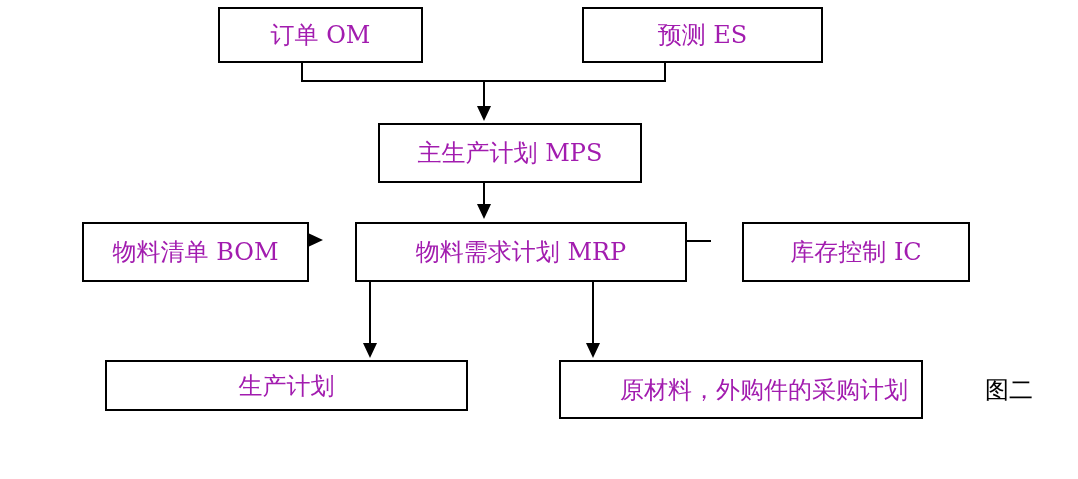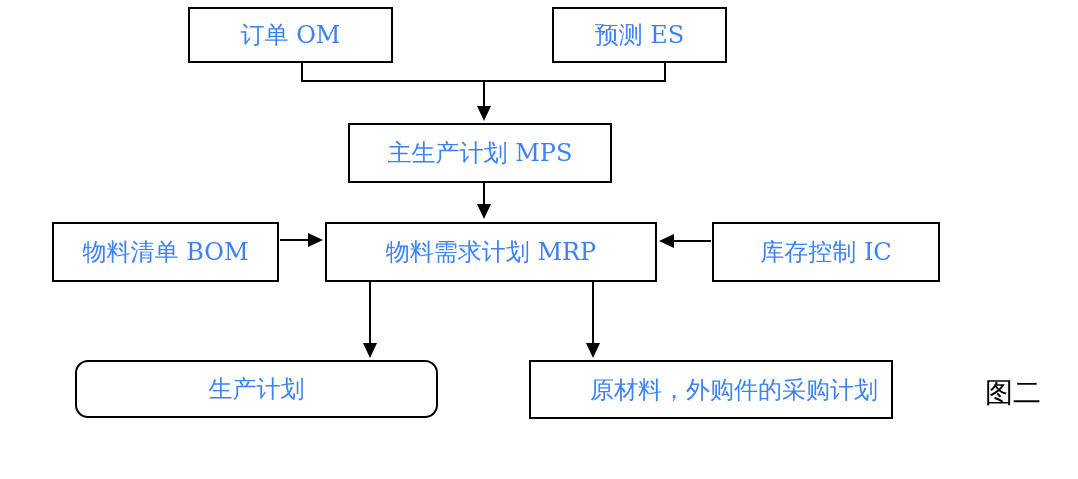--- a/index.html
+++ b/index.html
@@ -20,42 +20,43 @@
     left: 0;
     top: 0;
     width: 1078px;
     height: 479px;
   }
   .node {
     position: absolute;
     box-sizing: border-box;
     border: 2px solid #000000;
     background: #ffffff;
-    color: #3b82f6;
+    color: #a21caf;
     display: flex;
     align-items: center;
     justify-content: center;
     font-size: 24px;
     line-height: 1;
     white-space: nowrap;
     text-align: center;
+    margin-left: 30px;
   }
   #node-om  { left: 188px; top: 7px;   width: 205px; height: 56px; }
-  #node-es  { left: 552px; top: 7px;   width: 175px; height: 56px; }
+  #node-es  { left: 552px; top: 7px;   width: 241px; height: 56px; }
   #node-mps { left: 348px; top: 123px; width: 264px; height: 60px; }
   #node-bom { left: 52px;  top: 222px; width: 227px; height: 60px; }
   #node-mrp { left: 325px; top: 222px; width: 332px; height: 60px; }
   #node-ic  { left: 712px; top: 222px; width: 228px; height: 60px; text-align: center; }
-  #node-pp  { left: 75px;  top: 360px; width: 363px; height: 58px; border-radius: 13px; }
+  #node-pp  { left: 75px;  top: 360px; width: 363px; height: 51px; }
   #node-pur { left: 529px; top: 360px; width: 364px; height: 59px; padding-left: 46px; }
   .figure-label {
     position: absolute;
     left: 985px;
     top: 374px;
-    font-size: 28px;
+    font-size: 24px;
     color: #000000;
     white-space: nowrap;
   }
   .line { stroke: #000000; stroke-width: 2; fill: none; }
   .head { fill: #000000; stroke: none; }
 </style>
 </head>
 <body>
 
 <div class="canvas">

